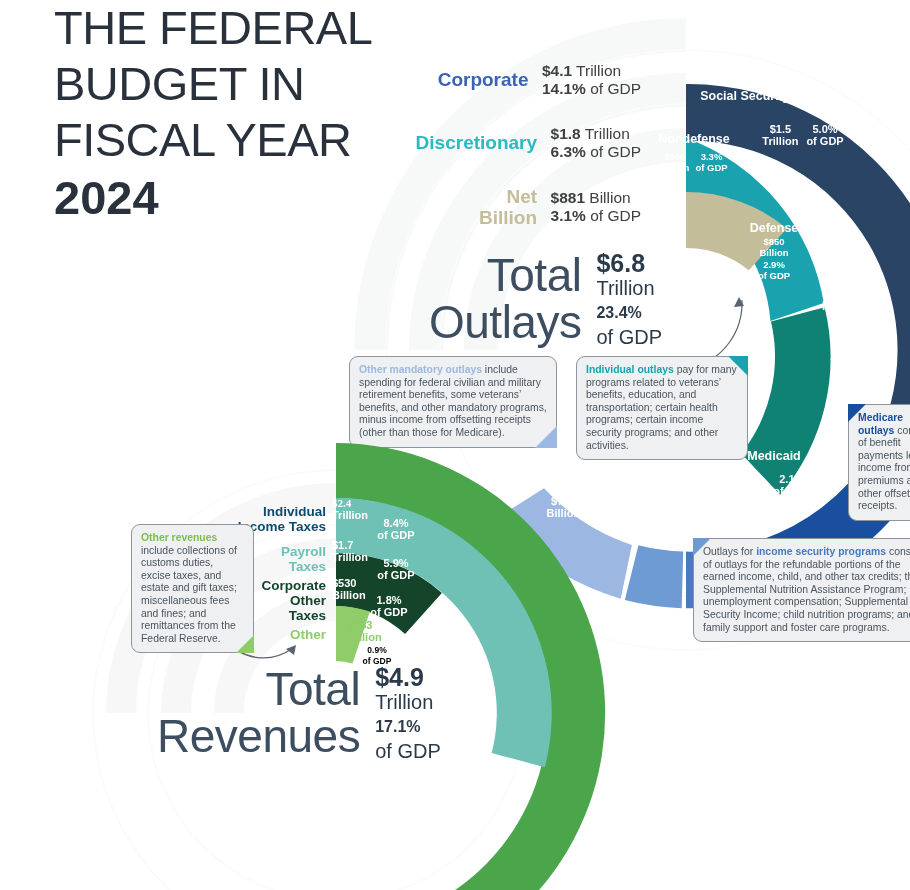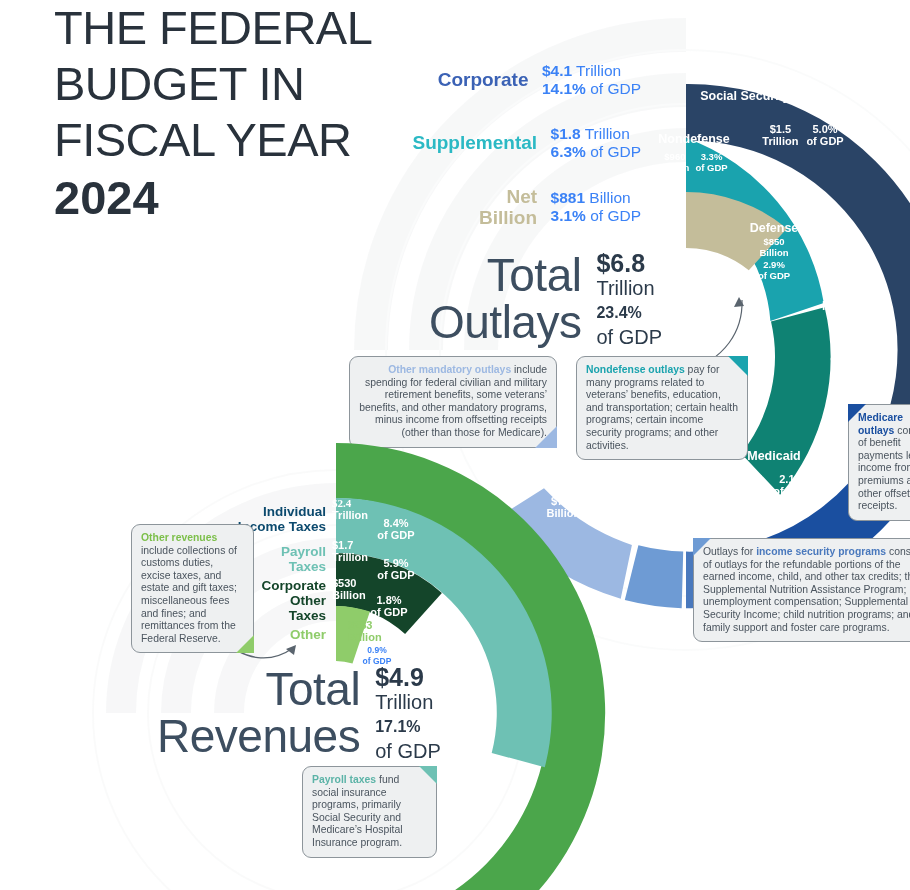--- a/index.html
+++ b/index.html
@@ -32,21 +32,21 @@
     margin-top:2px;
   }
 
   
   svg.layer{position:absolute;left:0;top:0;width:910px;height:890px;overflow:visible;}
 
   
   .legend-row{position:absolute;text-align:right;white-space:nowrap;}
   .legend-cat{font-weight:bold;font-size:19px;display:inline-block;vertical-align:middle;margin-right:9px;}
   .legend-cat.two-line{line-height:21px;text-align:right;}
-  .legend-vals{display:inline-block;vertical-align:middle;text-align:left;font-size:15.5px;line-height:18px;color:#3b82f6;}
+  .legend-vals{display:inline-block;vertical-align:middle;text-align:left;font-size:15.5px;line-height:18px;color:#404040;}
   .legend-vals b{font-weight:bold;}
 
   
   .rev-legend{position:absolute;text-align:right;white-space:nowrap;font-weight:bold;font-size:13.5px;line-height:15px;}
 
   
   .center-total{position:absolute;white-space:nowrap;}
   .ct-word{
     font-size:46px;line-height:47px;font-weight:300;color:#3d4e60;
     text-align:right;letter-spacing:-0.5px;
@@ -134,21 +134,21 @@
 
   <div class="legend-row" style="left:330px;top:62px;width:275px;">
     <span class="legend-cat" style="color:#3b62b5;">Corporate</span>
     <span class="legend-vals">
       <div><b>$4.1</b> <span>Trillion</span></div>
       <div><b>14.1%</b> <span>of GDP</span></div>
     </span>
   </div>
 
   <div class="legend-row" style="left:330px;top:125px;width:275px;">
-    <span class="legend-cat" style="color:#2bb9c4;">Supplemental</span>
+    <span class="legend-cat" style="color:#2bb9c4;">Discretionary</span>
     <span class="legend-vals">
       <div><b>$1.8</b> <span>Trillion</span></div>
       <div><b>6.3%</b> <span>of GDP</span></div>
     </span>
   </div>
 
   <div class="legend-row" style="left:330px;top:186px;width:275px;">
     <span class="legend-cat two-line" style="color:#c4bd9a;">
       <div>Net</div>
       <div>Billion</div>
@@ -279,27 +279,27 @@
           <div class="sub">Trillion</div>
           <div class="pct">23.4%</div>
           <div class="sub">of GDP</div>
         </div>
       </td>
     </tr>
         </tbody>
       </table>
   </div>
 
-  <div class="callout" style="left:313px;top:356px;width:208px;text-align:right;">
+  <div class="callout" style="left:313px;top:356px;width:208px;">
     <span class="hl" style="color:#9cb8e2;">Other mandatory outlays</span><span> include spending for federal civilian and military retirement benefits, some veterans’ benefits, and other mandatory programs, minus income from offsetting receipts (other than those for Medicare).</span>
     <div class="tri" style="right:-1px;bottom:-1px;border-left:22px solid transparent;border-bottom:22px solid #9cb8e2;"></div>
   </div>
 
   <div class="callout" style="left:540px;top:356px;width:172px;">
-    <span class="hl" style="color:#1aa3ae;">Nondefense outlays</span><span> pay for many programs related to veterans’ benefits, education, and transportation; certain health programs; certain income security programs; and other activities.</span>
+    <span class="hl" style="color:#1aa3ae;">Individual outlays</span><span> pay for many programs related to veterans’ benefits, education, and transportation; certain health programs; certain income security programs; and other activities.</span>
     <div class="tri" style="right:-1px;top:-1px;border-left:20px solid transparent;border-top:20px solid #1aa3ae;"></div>
   </div>
 
   <div class="callout" style="left:812px;top:404px;width:92px;">
     <span class="hl" style="color:#1a4fa0;">Medicare outlays</span><span> consist of benefit payments less income from premiums and other offsetting receipts.</span>
     <div class="tri" style="left:-1px;top:-1px;border-right:18px solid transparent;border-top:18px solid #1a4fa0;"></div>
   </div>
 
   <div class="callout" style="left:657px;top:538px;width:248px;">
     <span>Outlays for </span><span class="hl" style="color:#4a79bd;">income security programs</span><span> consist of outlays for the refundable portions of the earned income, child, and other tax credits; the Supplemental Nutrition Assistance Program; unemployment compensation; Supplemental Security Income; child nutrition programs; and family support and foster care programs.</span>
@@ -369,21 +369,21 @@
   </div>
   <div class="arc-lab" style="left:325px;top:595px;width:56px;">
     <div class="v">1.8%</div>
     <div class="v">of GDP</div>
   </div>
 
   <div class="arc-lab" style="left:312px;top:620px;width:58px;text-align:left;color:#8fcc6a;">
     <div class="v" style="text-align:left;">$253</div>
     <div class="v" style="text-align:left;">Billion</div>
   </div>
-  <div class="arc-lab" style="left:312px;top:645px;width:58px;color:#3b82f6;">
+  <div class="arc-lab" style="left:312px;top:645px;width:58px;color:#000000;">
     <div class="sm" style="font-size:8.5px;">0.9%</div>
     <div class="sm" style="font-size:8.5px;">of GDP</div>
   </div>
 
   <div class="center-total" style="left:120px;top:662px;">
     <table style="border-collapse:collapse;">
         <tbody>
           <tr>
       <td style="vertical-align:middle;padding-right:14px;">
         <div class="ct-word">Total</div>
@@ -400,18 +400,14 @@
     </tr>
         </tbody>
       </table>
   </div>
 
   <div class="callout" style="left:95px;top:524px;width:123px;">
     <span class="hl" style="color:#7cbf4a;">Other revenues</span><span> include collections of customs duties, excise taxes, and estate and gift taxes; miscellaneous fees and fines; and remittances from the Federal Reserve.</span>
     <div class="tri" style="right:-1px;bottom:-1px;border-left:18px solid transparent;border-bottom:18px solid #8fcc6a;"></div>
   </div>
 
-  <div class="callout" style="left:266px;top:766px;width:135px;">
-    <span class="hl" style="color:#5bb3a7;">Payroll taxes</span><span> fund social insurance programs, primarily Social Security and Medicare’s Hospital Insurance program.</span>
-    <div class="tri" style="right:-1px;top:-1px;border-left:18px solid transparent;border-top:18px solid #6ec1b4;"></div>
-  </div>
 
 </div>
 
 </body></html>

